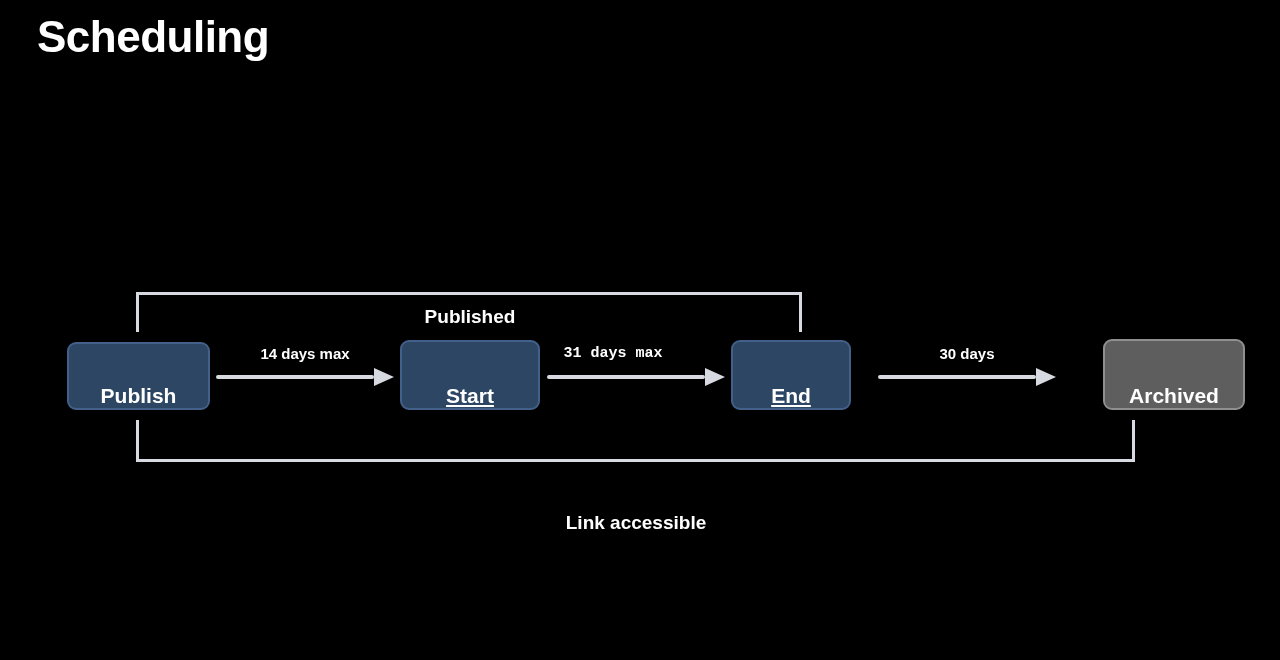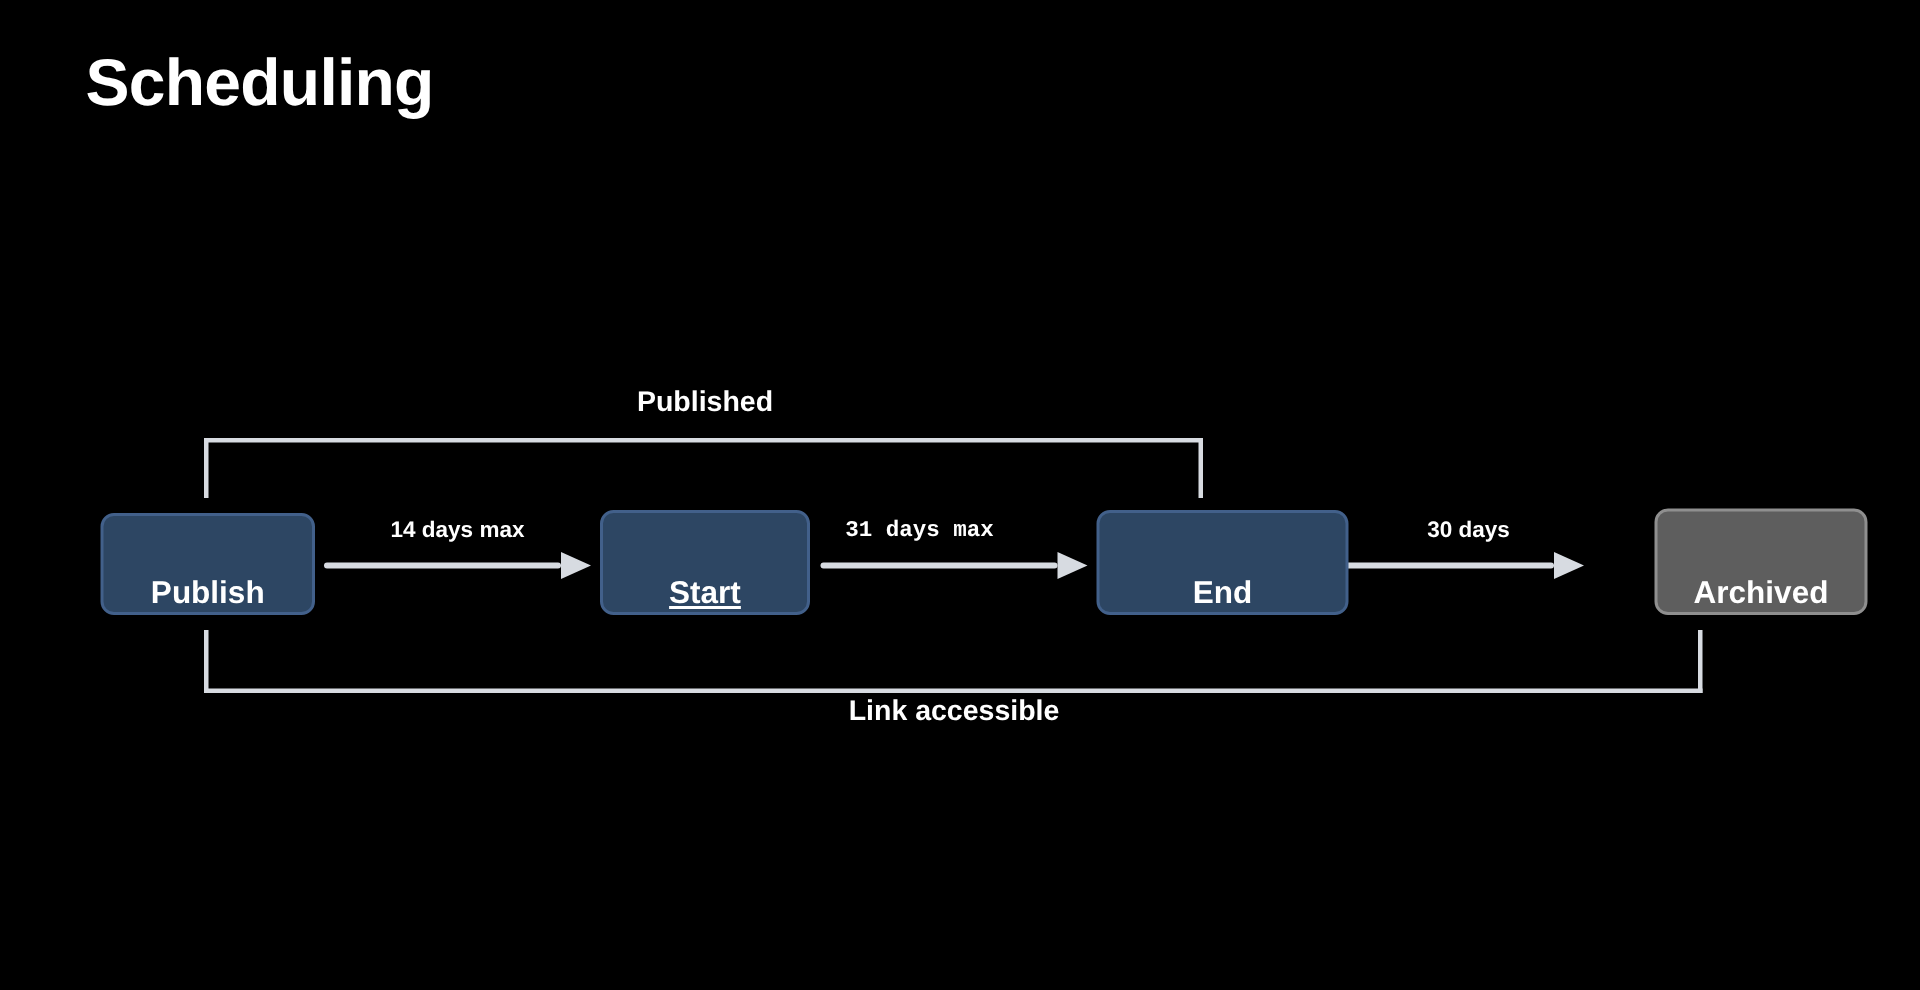--- a/index.html
+++ b/index.html
@@ -13,37 +13,36 @@
   }
   *{margin:0;padding:0;box-sizing:border-box;}
   html,body{background:var(--bg);}
   body{
     width:1280px;height:660px;overflow:hidden;position:relative;
     font-family:"Liberation Sans","DejaVu Sans",sans-serif;
     color:var(--text);
   }
   .stage{position:absolute;inset:0;}
   .slide-title{
-    position:absolute;left:37px;top:31px;
+    position:absolute;left:37px;top:12px;
     font-size:44px;font-weight:700;letter-spacing:-0.5px;
     color:var(--text);
-    margin-left:20px;
   }
   
   .node{
     position:absolute;top:340px;height:70px;
     border-radius:9px;
     display:flex;align-items:flex-end;justify-content:center;
     font-size:21px;font-weight:600;color:var(--text);
   }
   .node.blue{background:var(--blue-fill);border:2px solid var(--blue-border);}
   .node.gray{background:var(--gray-fill);border:2px solid var(--gray-border);}
   .node-publish{left:67px;width:143px;top:342px;height:68px;}
   .node-start{left:400px;width:140px;text-decoration:underline;}
-  .node-end{left:731px;width:168px;}
+  .node-end{left:731px;width:120px;text-decoration:underline;}
   .node-archived{left:1103px;width:142px;top:339px;height:71px;}
   
   .arrow-shaft{
     position:absolute;top:375px;height:4px;background:var(--line);
     border-radius:2px;
   }
   .arrow-head{
     position:absolute;top:368px;width:0;height:0;
     border-top:9px solid transparent;
     border-bottom:9px solid transparent;
@@ -54,37 +53,37 @@
   .shaft-2{left:547px;width:158px;}
   .head-2{left:705px;}
   .shaft-3{left:878px;width:158px;}
   .head-3{left:1036px;}
   .arrow-label{
     position:absolute;top:345px;transform:translateX(-50%);
     font-size:15px;font-weight:600;white-space:nowrap;color:var(--text);
   }
   .label-1{left:305px;}
   .label-2{left:613px;font-family:Liberation Mono, monospace;}
-  .label-3{left:967px;margin-left:12px;}
+  .label-3{left:967px;}
   
   .bracket-top{
     position:absolute;left:136px;top:292px;width:666px;height:40px;
     border-top:3px solid var(--line);
     border-left:3px solid var(--line);
     border-right:3px solid var(--line);
   }
   .bracket-bottom{
     position:absolute;left:136px;top:420px;width:999px;height:42px;
     border-bottom:3px solid var(--line);
     border-left:3px solid var(--line);
     border-right:3px solid var(--line);
   }
   .bracket-label{
     position:absolute;transform:translateX(-50%);
-    font-size:19px;font-weight:600;white-space:nowrap;color:var(--text);
+    font-size:19px;font-weight:600;white-space:nowrap;color:var(--text);margin-top:48px;
   }
   .bracket-label-top{left:470px;top:258px;}
   .bracket-label-bottom{left:636px;top:464px;text-align:center;}
 </style>
 </head>
 <body>
 
 <div class="stage">
 
   <h1 class="slide-title">Scheduling</h1>

